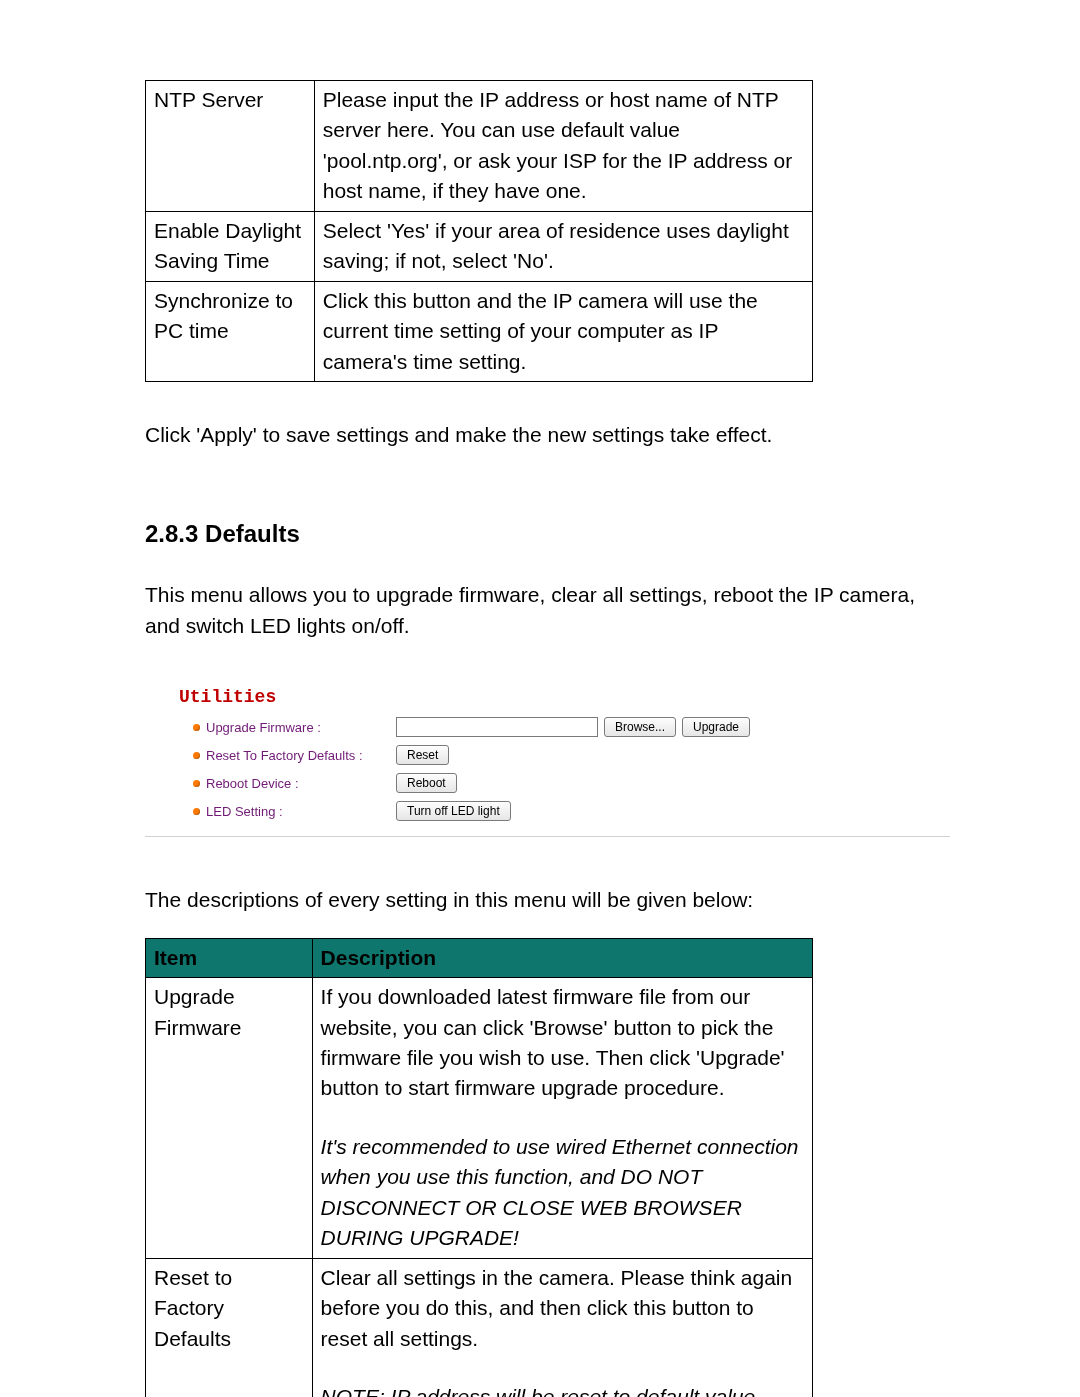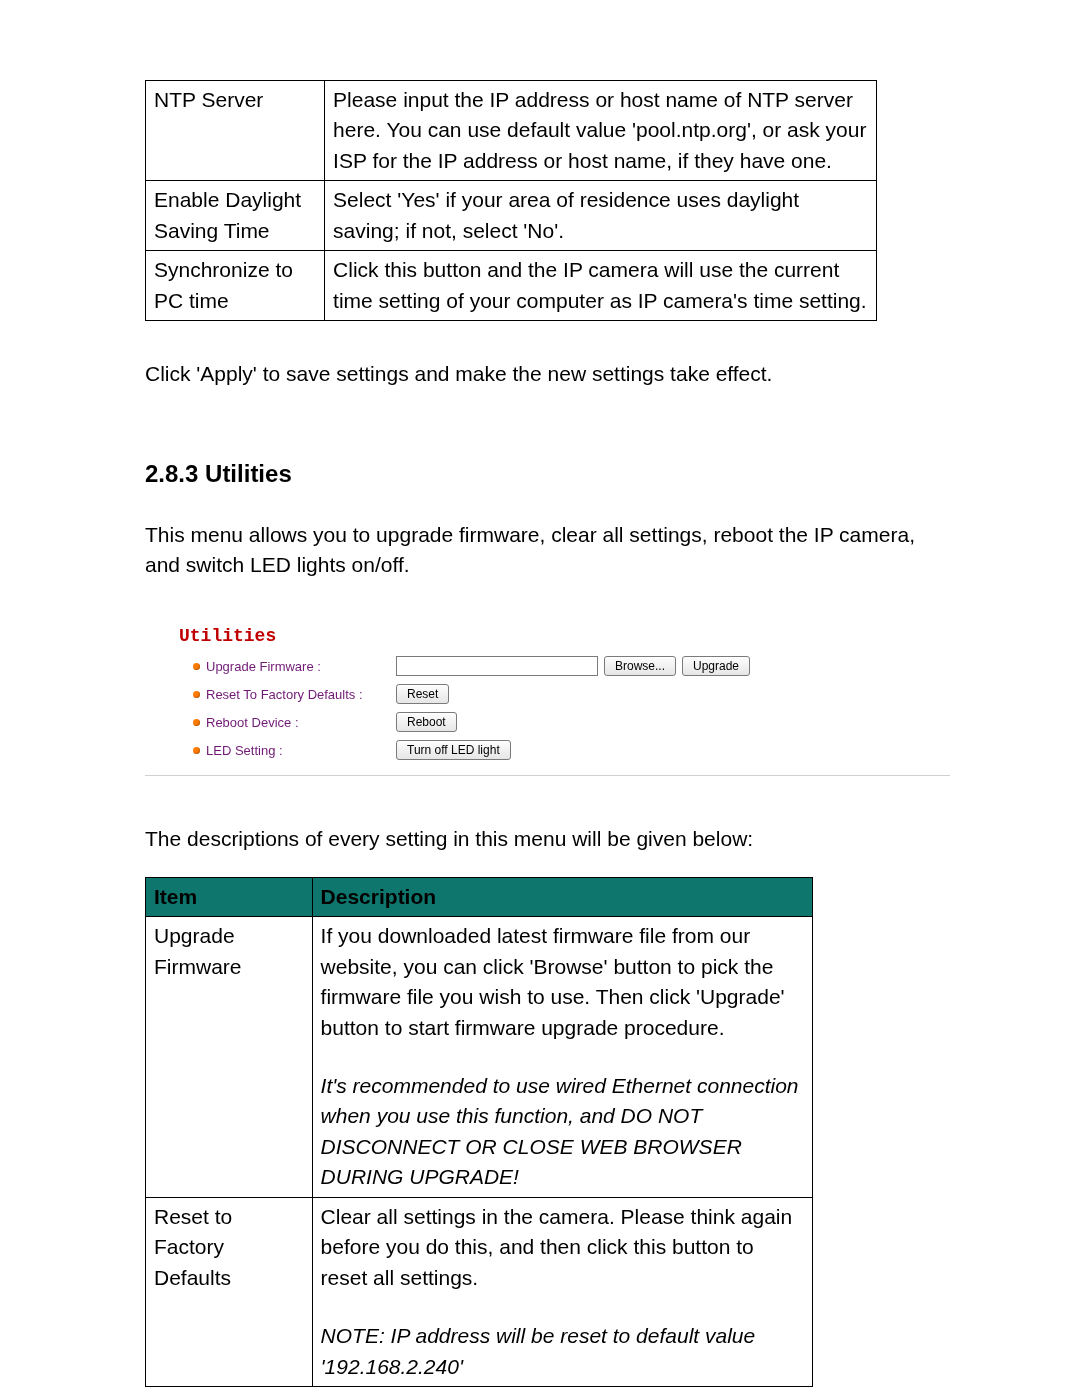--- a/index.html
+++ b/index.html
@@ -14,21 +14,21 @@
     min-height: 1397px;
     padding: 80px 140px 80px 145px;
     box-sizing: border-box;
   }
   .body-text {
     font-size: 21px;
     line-height: 1.45;
     margin: 17px 0 22px 0;
   }
   .t1 {
-    width: 732px;
+    width: 668px;
     border-collapse: collapse;
     margin-bottom: 38px;
   }
   .t1 td {
     border: 1px solid #000;
     padding: 4px 8px;
     font-size: 21px;
     line-height: 1.45;
     vertical-align: top;
   }
@@ -143,21 +143,21 @@
     </tr>
     <tr>
       <td class="c1">Synchronize to PC time</td>
       <td class="c2">Click this button and the IP camera will use the current time setting of your computer as IP camera's time setting.</td>
     </tr>
   </tbody>
     </table>
 
   <p class="body-text">Click 'Apply' to save settings and make the new settings take effect.</p>
 
-  <h2 class="h2">2.8.3 Utilities</h2>
+  <h2 class="h2">2.8.3 Defaults</h2>
 
   <p class="body-text">This menu allows you to upgrade firmware, clear all settings, reboot the IP camera, and switch LED lights on/off.</p>
 
   <div class="shot-wrap">
     <div class="shot">
       <div class="shot-title">Utilities</div>
 
       <div class="shot-row">
         <span class="bullet"></span>
         <span class="shot-label">Upgrade Firmware :</span>

